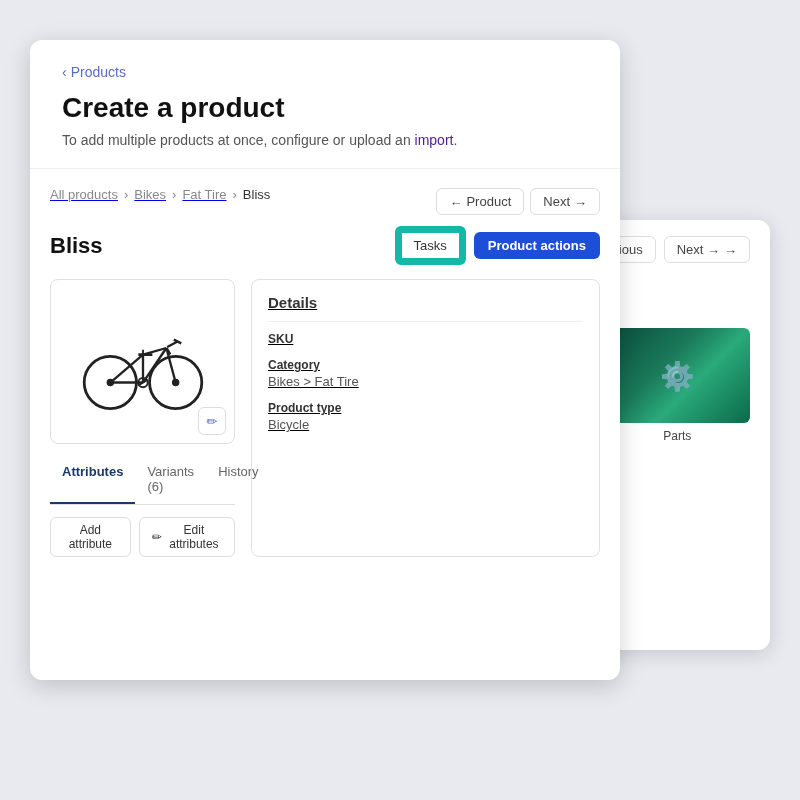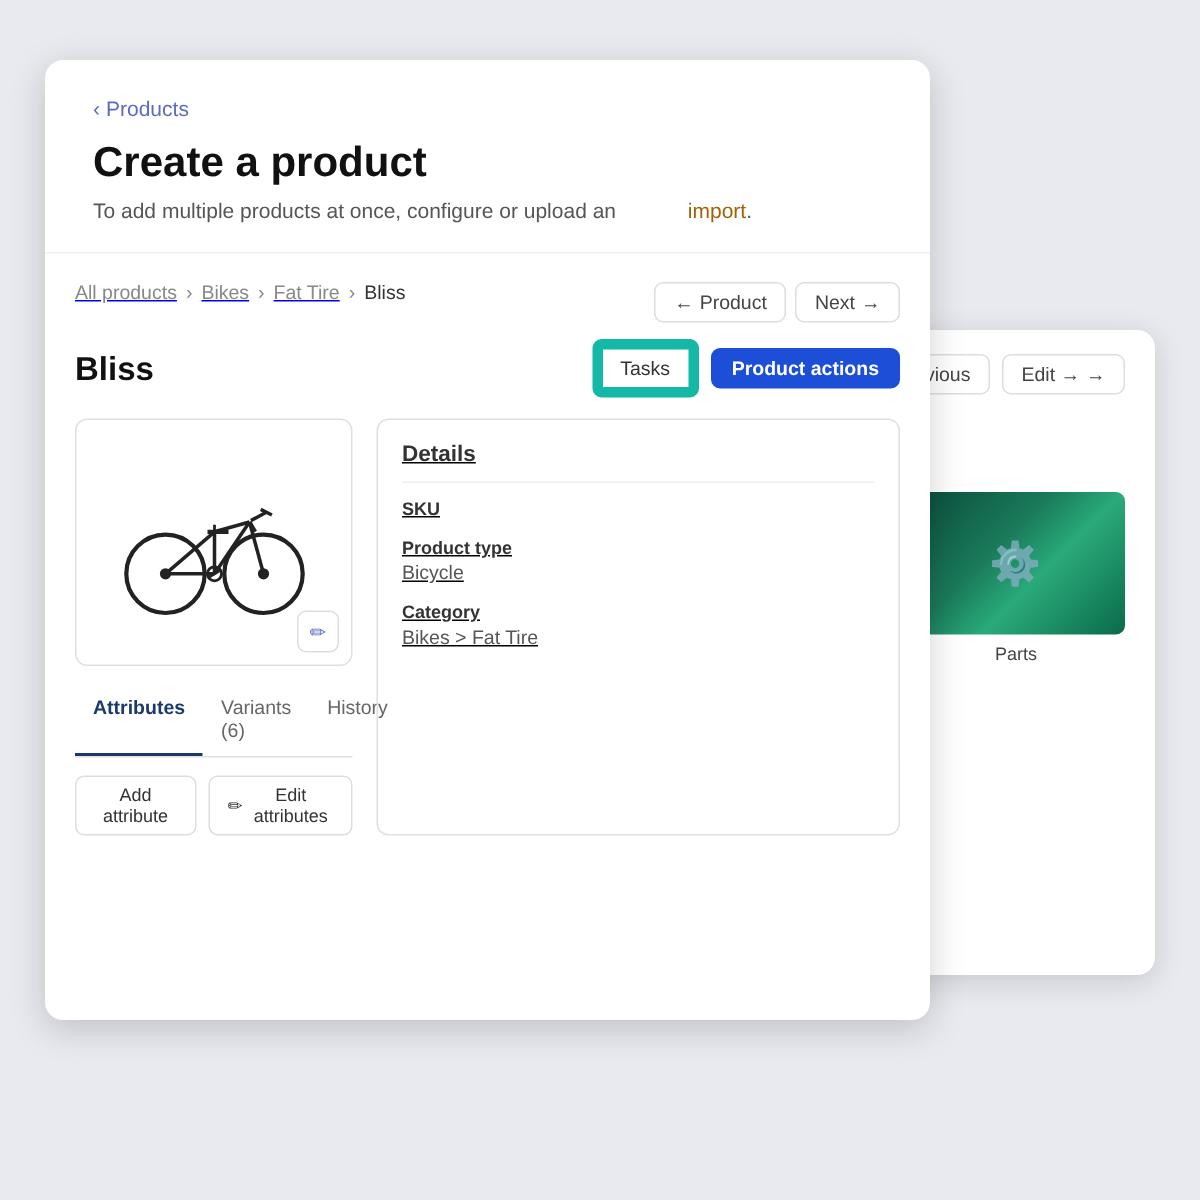--- a/index.html
+++ b/index.html
@@ -61,23 +61,22 @@
       font-size: 28px;
       font-weight: 700;
       color: #111;
       margin-bottom: 8px;
     }
     .front-subtitle {
       font-size: 14px;
       color: #555;
     }
     .front-subtitle a {
-      color: #a16207;
+      color: #4c1d95;
       text-decoration: none;
-      margin-left: 44px;
     }
 
     
     .back-inner {
       padding: 18px 20px;
     }
     .breadcrumb {
       display: flex;
       align-items: center;
       gap: 6px;
@@ -351,21 +350,21 @@
 <body>
 
 <div class="card-back">
   <div class="back-card-inner">
     <div class="back-nav-row">
       <button class="nav-btn">
         <span>←</span>
         <span>← Previous</span>
       </button>
       <button class="nav-btn">
-        <span>Edit →</span>
+        <span>Next →</span>
         <span>→</span>
       </button>
     </div>
 
     <div class="distributor-title">Distributor Channel</div>
     <div class="categories-label">Categories</div>
 
     <div class="category-grid">
       <div class="category-item">
         <div class="img-accessories category-img"></div>
@@ -495,23 +494,23 @@
         </div>
       </div>
 
       <div class="product-right">
         <div class="details-title">Details</div>
 
         <div class="detail-field">
           <div class="detail-label">SKU</div>
         </div>
         <div class="detail-field">
+          <div class="detail-label">Category</div>
+          <div class="detail-value">Bikes &gt; Fat Tire</div>
+        </div>
+        <div class="detail-field">
           <div class="detail-label">Product type</div>
           <div class="detail-value">Bicycle</div>
         </div>
-        <div class="detail-field">
-          <div class="detail-label">Category</div>
-          <div class="detail-value">Bikes &gt; Fat Tire</div>
-        </div>
       </div>
     </div>
   </div>
 </div>
 
 </body></html>

